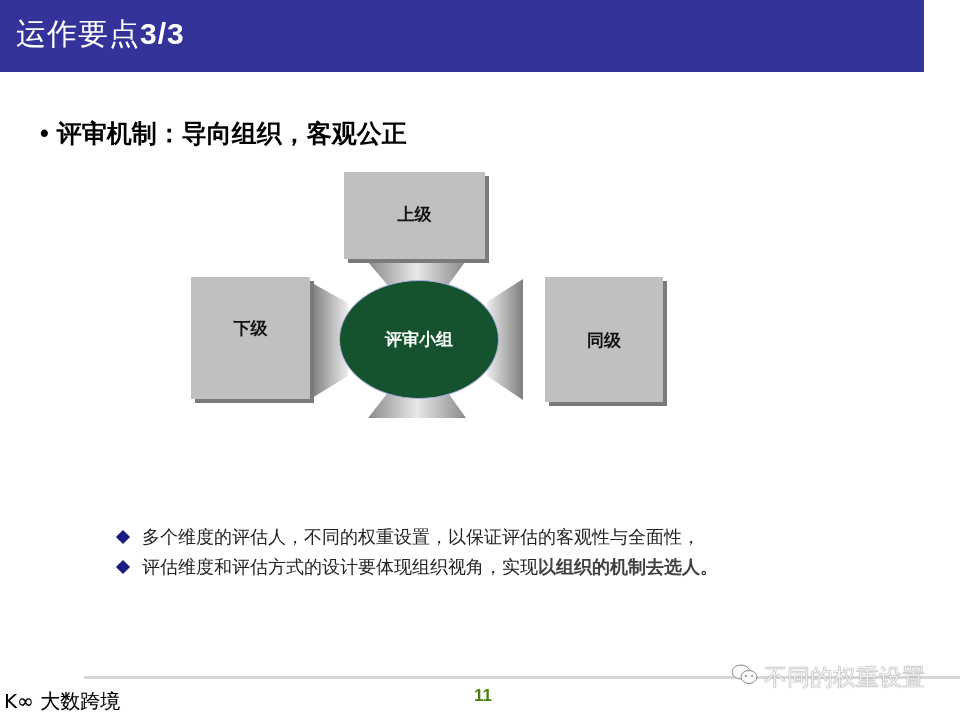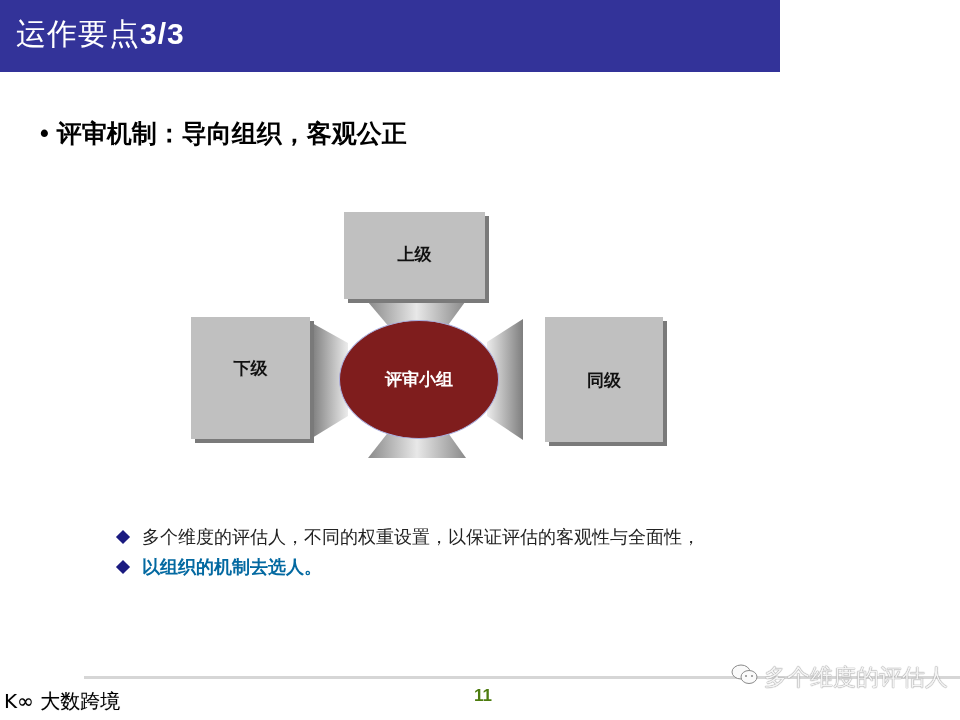--- a/index.html
+++ b/index.html
@@ -2,61 +2,61 @@
 <html><head>
   <meta charset="utf-8">
   <style>
     html, body { margin:0; padding:0; }
     body {
       width:960px; height:720px; position:relative; overflow:hidden;
       background:#ffffff;
       font-family: "DejaVu Serif", "Liberation Serif", serif;
     }
     .header {
-      position:absolute; left:0; top:0; width:780px; height:72px;
+      position:absolute; left:0; top:0; width:924px; height:72px;
       background:#333399;
     }
     .header .title {
       position:absolute; left:16px; top:14px;
       color:#ffffff; font-size:30px;
       font-family: "DejaVu Sans", "Liberation Sans", sans-serif;
       letter-spacing:1px;
     }
     .header .title b { font-family: "Liberation Sans", sans-serif; font-weight:bold; }
     .headline {
       position:absolute; left:40px; top:117px;
       color:#000000; font-size:25px; font-weight:bold;
     }
     .headline .dot { font-family:"Liberation Sans", sans-serif; margin-right:8px; }
 
-    .diagram { position:absolute; left:0; top:0; width:960px; height:560px;margin-top:40px; }
+    .diagram { position:absolute; left:0; top:0; width:960px; height:560px; }
     .box {
       position:absolute; background:#c0c0c0;
       box-shadow: 4px 4px 0 #7a7a7a;
       display:flex; align-items:center; justify-content:center;
       font-size:17px; font-weight:bold; color:#111;
       text-align:center; line-height:20px;
     }
     .ellipse {
       position:absolute; left:339px; top:280px; width:158px; height:117px;
-      border-radius:50%; background:#7f1d1d;
+      border-radius:50%; background:#14532d;
       border:1px solid #aab0e0;
       display:flex; align-items:center; justify-content:center;
       color:#ffffff; font-size:17px; font-weight:bold;
     }
     .bullets { position:absolute; left:114px; top:522px; }
     .bullet-item {
       display:flex; align-items:center; height:30px;
       font-size:18px; color:#222;
     }
     .bullet-item .diamond {
       width:10px; height:10px; background:#1a1a80; transform:rotate(45deg);
       margin:0 14px 0 4px;
     }
-    .bullet-item .em { color:#0369a1; font-weight:bold; }
+    .bullet-item .em { color:#404040; font-weight:bold; }
     .footer-line {
       position:absolute; left:84px; top:676px; width:876px; height:3px;
       background:#d6d6d6;
     }
     .page-num {
       position:absolute; left:474px; top:686px;
       font-family:"Liberation Sans", sans-serif; font-weight:bold;
       font-size:17px; color:#4d7c0f;
     }
     .wm-left {
@@ -123,34 +123,35 @@
   </div>
 </div>
 
 <div class="bullets">
   <div class="bullet-item">
     <span class="diamond"></span>
     <span>多个维度的评估人，不同的权重设置，以保证评估的客观性与全面性，</span>
   </div>
   <div class="bullet-item">
     <span class="diamond"></span>
+    <span>评估维度和评估方式的设计要体现组织视角，实现</span>
       <span class="em">以组织的机制去选人。</span>
   </div>
 </div>
 
 <div class="footer-line"></div>
 <div class="page-num">11</div>
 
 <div class="wm-left">
   <span>K∞</span>
   <span>大数跨境</span>
 </div>
 <div class="wm-right">
   <span class="chat">
     <svg width="30" height="26" viewBox="0 0 30 26">
       <ellipse cx="11" cy="10" rx="9" ry="7" fill="#fafafa" stroke="#8a8a8a" stroke-width="1"></ellipse>
       <ellipse cx="19" cy="15" rx="8" ry="6.5" fill="#fafafa" stroke="#8a8a8a" stroke-width="1"></ellipse>
       <circle cx="16" cy="14" r="1" fill="#8a8a8a"></circle>
       <circle cx="22" cy="14" r="1" fill="#8a8a8a"></circle>
     </svg>
   </span>
-  <span>多个维度的评估人</span>
+  <span>不同的权重设置</span>
 </div>
 
 </body></html>

